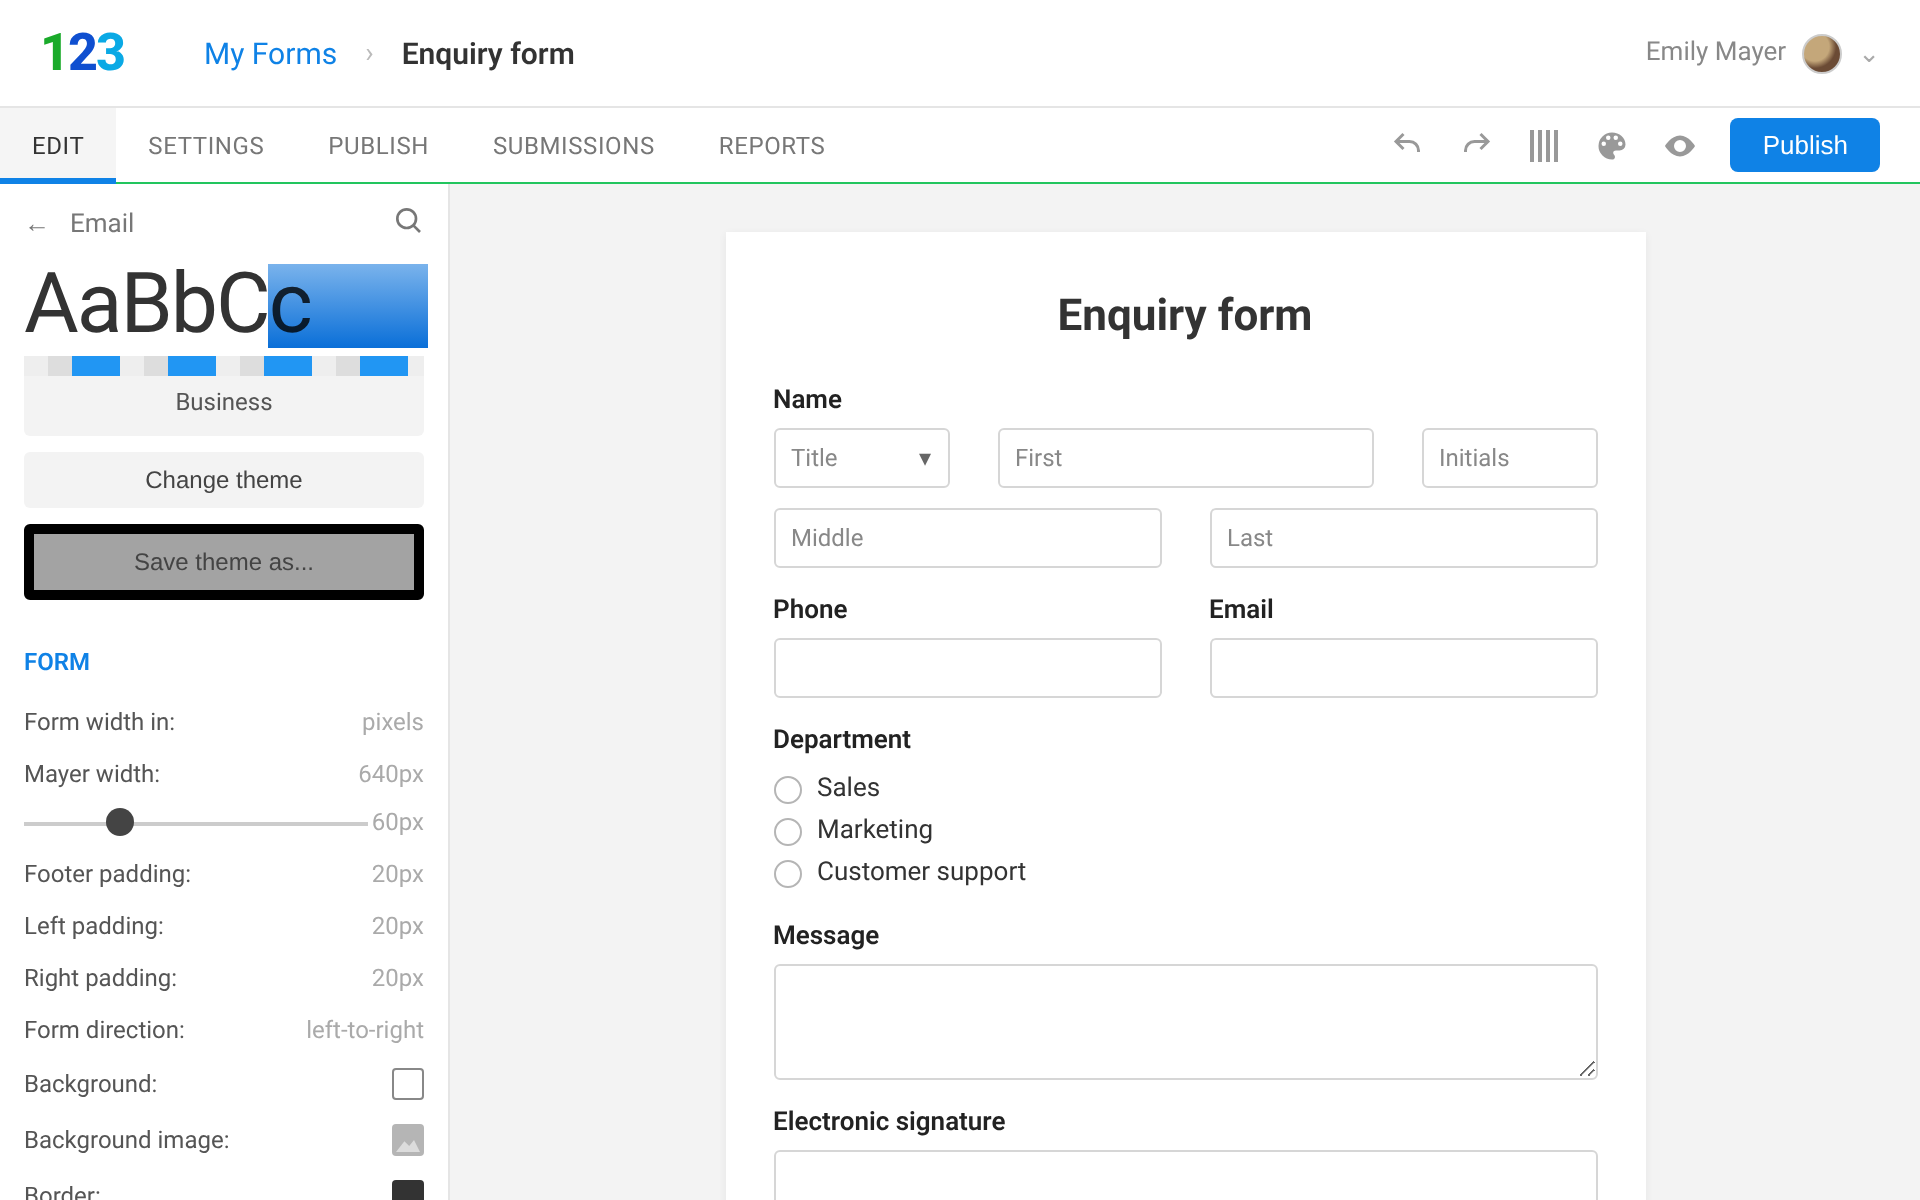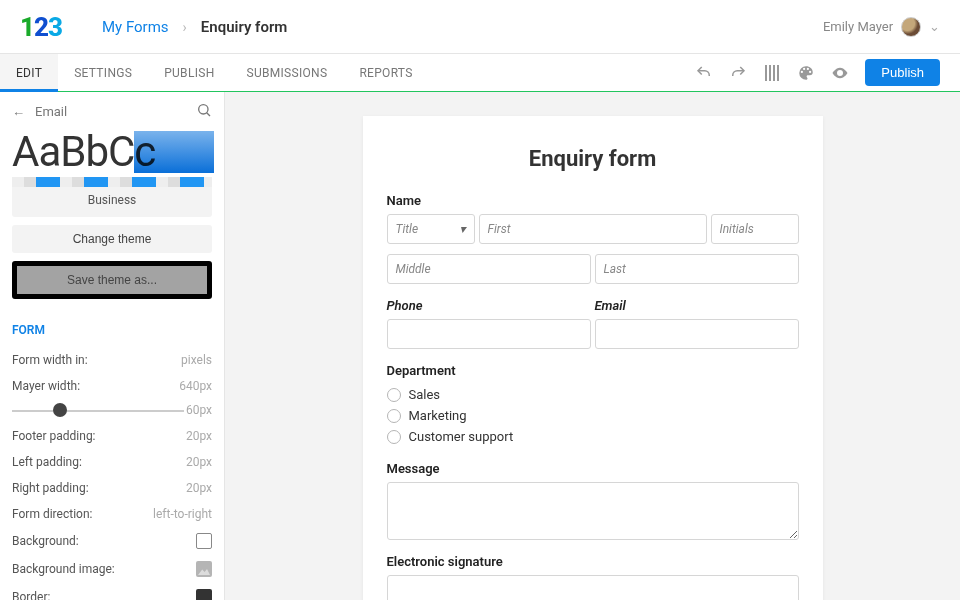--- a/index.html
+++ b/index.html
@@ -41,21 +41,21 @@
   .slider .handle { position:absolute; top:50%; width:14px; height:14px; border-radius:50%; background:#444; transform:translate(-50%,-50%); cursor:pointer; }
   .slider .svval { position:absolute; right:0; top:50%; transform:translateY(-50%); font-size:12px; color:#aaa; }
   .cbx { width:16px; height:16px; border:1.5px solid #888; border-radius:2px; }
   .imgico { width:16px; height:16px; background:#b5b5b5; border-radius:2px; position:relative; }
   .imgico::after { content:""; position:absolute; left:2px; right:2px; bottom:2px; height:6px; background:#dcdcdc; clip-path:polygon(0 100%,35% 10%,55% 50%,75% 0,100% 100%); }
   .sqfill { width:16px; height:16px; background:#333; border-radius:2px; }
   .canvas { flex:1; background:#f3f3f3; overflow:auto; padding:24px 60px 40px; }
   .form { background:#fff; width:460px; margin:0 auto; padding:30px 24px; box-shadow:0 1px 4px rgba(0,0,0,.06); }
   .ftitle { font-size:22px; font-weight:700; color:#333; text-align:center; margin-bottom:22px; }
   .flabel { font-size:13px; font-weight:600; color:#222; margin:14px 0 6px; }
-  .frow { display:flex; gap:4px;font-style:italic; }
+  .frow { display:flex; gap:24px; }
   .fld { border:1px solid #d6d6d6; border-radius:3px; height:30px; padding:0 8px; font-size:12px; color:#888; display:flex; align-items:center; flex:1; }
   .fld.sel::after { content:"▾"; margin-left:auto; color:#666; }
   .radio { display:flex; align-items:center; gap:8px; font-size:13px; color:#333; padding:3px 0; }
   .radio .r { width:14px; height:14px; border:1.5px solid #b5b5b5; border-radius:50%; }
   .tarea { border:1px solid #d6d6d6; border-radius:3px; height:58px; resize:both; overflow:auto; }
   .sigbox { border:1px solid #d6d6d6; border-radius:3px; height:48px; }
   .bars { display:inline-flex; gap:2px; }
   .bars span{ width:2px; height:16px; background:#999; }
   ::-webkit-scrollbar{width:6px}::-webkit-scrollbar-thumb{background:#ccc;border-radius:3px}
 </style>

